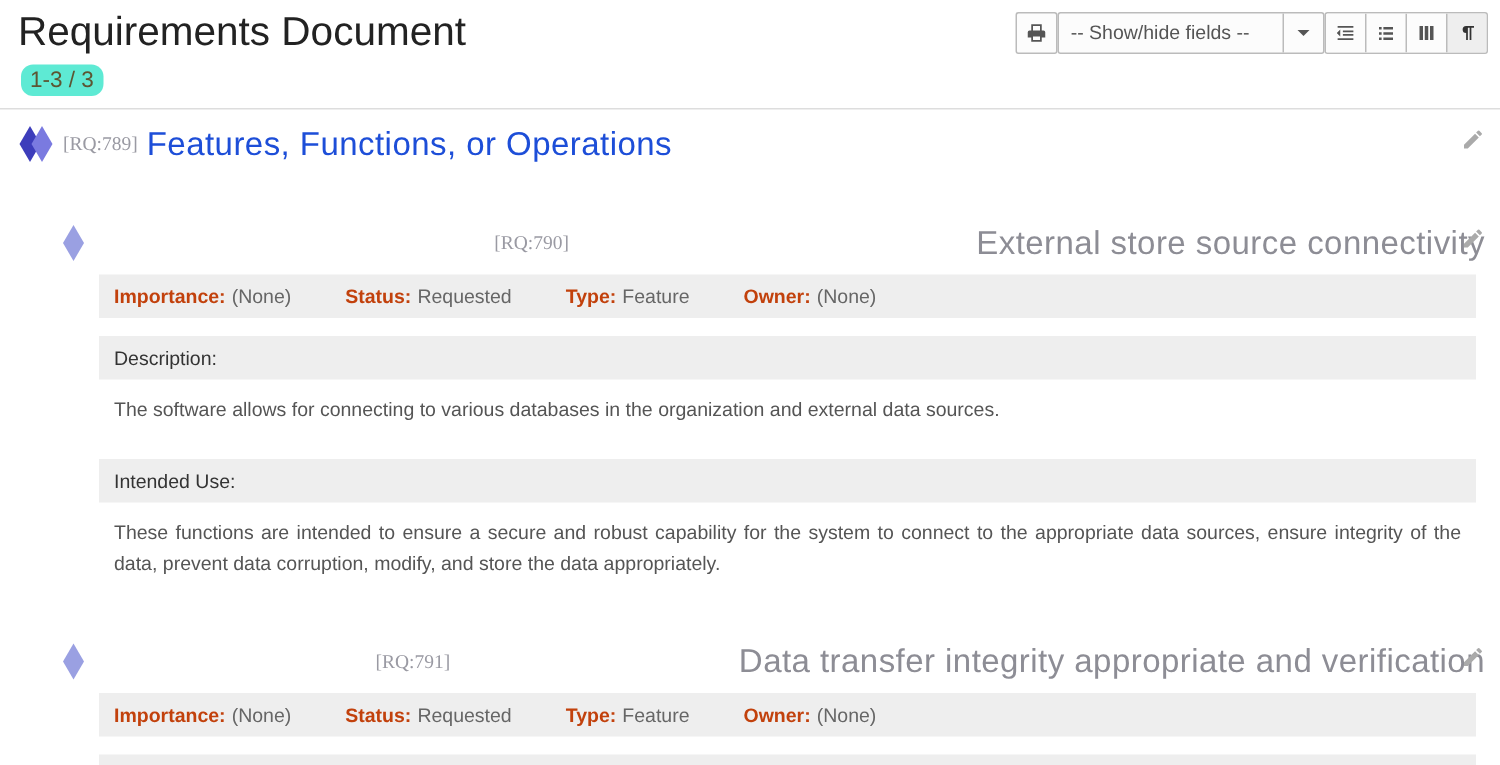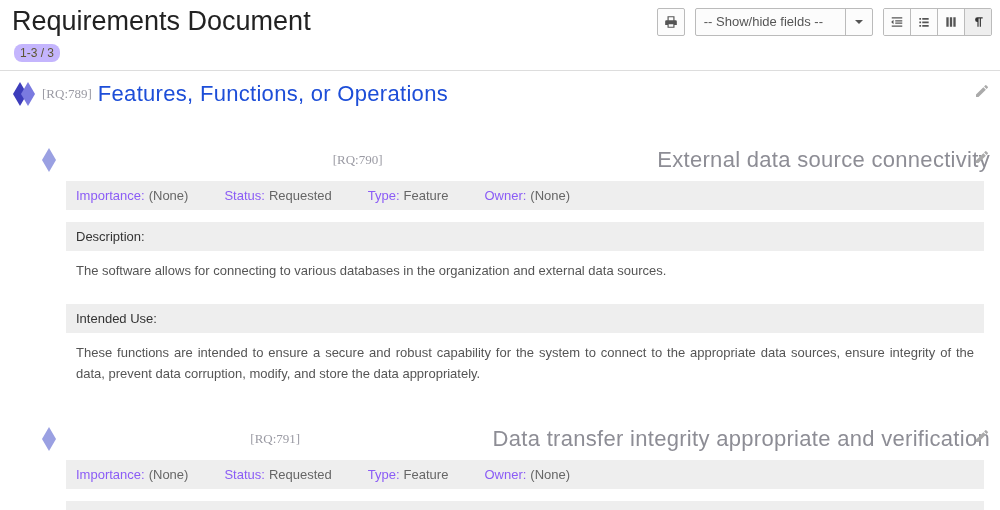--- a/index.html
+++ b/index.html
@@ -1,46 +1,46 @@
 <!DOCTYPE html>
 <html><head>
 <meta charset="utf-8">
 <style>
   html,body{margin:0;padding:0;font-family:"Segoe UI",Tahoma,sans-serif;color:#333;background:#fff;width:1000px;}
   .header{display:flex;justify-content:space-between;align-items:center;padding:6px 8px 4px 12px;}
   .doc-title{font-family:"Segoe UI Light","Segoe UI",sans-serif;font-size:27px;font-weight:500;color:#222;}
-  .toolbar{display:flex;align-items:center;gap:10px;}
+  .toolbar{display:flex;align-items:center;gap:0;}
   .tb-btn{border:1px solid #bbb;background:#fcfcfc;height:26px;min-width:26px;display:flex;align-items:center;justify-content:center;border-radius:2px;cursor:pointer;color:#444;}
   .dropdown{display:flex;border:1px solid #bbb;height:26px;border-radius:2px;background:#fcfcfc;}
   .dropdown .dd-label{padding:0 22px 0 8px;display:flex;align-items:center;font-size:13px;color:#555;}
   .dropdown .dd-caret{width:26px;display:flex;align-items:center;justify-content:center;border-left:1px solid #bbb;color:#444;}
   .btn-group{display:flex;border:1px solid #bbb;border-radius:2px;overflow:hidden;}
   .btn-group .tb-btn{border:none;border-left:1px solid #bbb;border-radius:0;}
   .btn-group .tb-btn:first-child{border-left:none;}
   .tb-btn.active{background:#eee;}
   .page-count{margin:2px 0 0 14px;}
-  .page-count-badge{display:inline-block;background:#c4b5fd;color:#5c5532;font-size:12px;padding:2px 6px;border-radius:8px;}
+  .page-count-badge{display:inline-block;background:#5eead4;color:#5c5532;font-size:15px;padding:2px 6px;border-radius:8px;}
   .rule{border-top:1px solid #ddd;margin-top:8px;}
   .content{padding:8px 10px 0 10px;}
   .sec{margin-bottom:30px;}
   .sec-head{display:flex;align-items:center;padding:2px 0 8px 0;position:relative;}
   .sec-head.top{padding-left:2px;}
   .sec-head.sub{padding-left:30px;justify-content:space-between;}
   .diamond{position:relative;width:24px;height:24px;display:flex;align-items:center;justify-content:center;margin-right:6px;}
   .diamond.small{width:18px;height:18px;}
   .diamond svg{display:block;}
   .rq-id{font-family:Liberation Serif, serif;font-size:13px;color:#9a9aa3;margin-right:6px;}
   .sec-title{font-family:"Segoe UI Light","Segoe UI",sans-serif;font-size:22px;color:#555;font-weight:400;letter-spacing:.3px;}
   .sec-title.big{color:#1d4ed8;}
   .sec-title.sub{color:#8d8d95;}
   .edit-icon{position:absolute;right:0;top:4px;color:#aaa;cursor:pointer;}
   .block{margin-left:56px;margin-right:6px;margin-bottom:12px;}
   .band{background:#eee;padding:7px 10px;font-size:13px;}
   .band.fields{display:flex;gap:36px;flex-wrap:wrap;}
-  .field-label{font-weight:400;color:#8b5cf6;text-align:center;}
+  .field-label{font-weight:700;color:#c2410c;text-align:center;}
   .field-label::after{content:":";}
   .field-value{color:#666;margin-left:4px;}
   .body-text{padding:10px;font-size:13px;color:#555;line-height:1.6;text-align:justify;}
   svg{overflow:visible;}
 </style>
 </head>
 <body>
 
 <div class="header">
   <div class="doc-title">Requirements Document</div>
@@ -110,21 +110,21 @@
   </div>
 
   <div class="sec">
     <div class="sec-head sub">
       <span class="diamond small">
         <svg width="14" height="24" viewBox="0 0 14 24">
             <polygon fill="#9aa0e2" points="7,0 14,12 7,24 0,12"></polygon>
           </svg>
       </span>
       <span class="rq-id">[RQ:790]</span>
-      <span class="sec-title sub">External data source connectivity</span>
+      <span class="sec-title sub">External store source connectivity</span>
       <span class="edit-icon">
         <svg width="16" height="16" viewBox="0 0 24 24">
             <path fill="#aaa" d="M3 17.25V21h3.75L17.81 9.94l-3.75-3.75L3 17.25zM20.71 7.04a1 1 0 0 0 0-1.41l-2.34-2.34a1 1 0 0 0-1.41 0l-1.83 1.83 3.75 3.75 1.83-1.83z"></path>
           </svg>
       </span>
     </div>
 
     <div class="block">
       <div class="band fields">
         <span><span class="field-label">Importance</span><span class="field-value">(None)</span></span>

